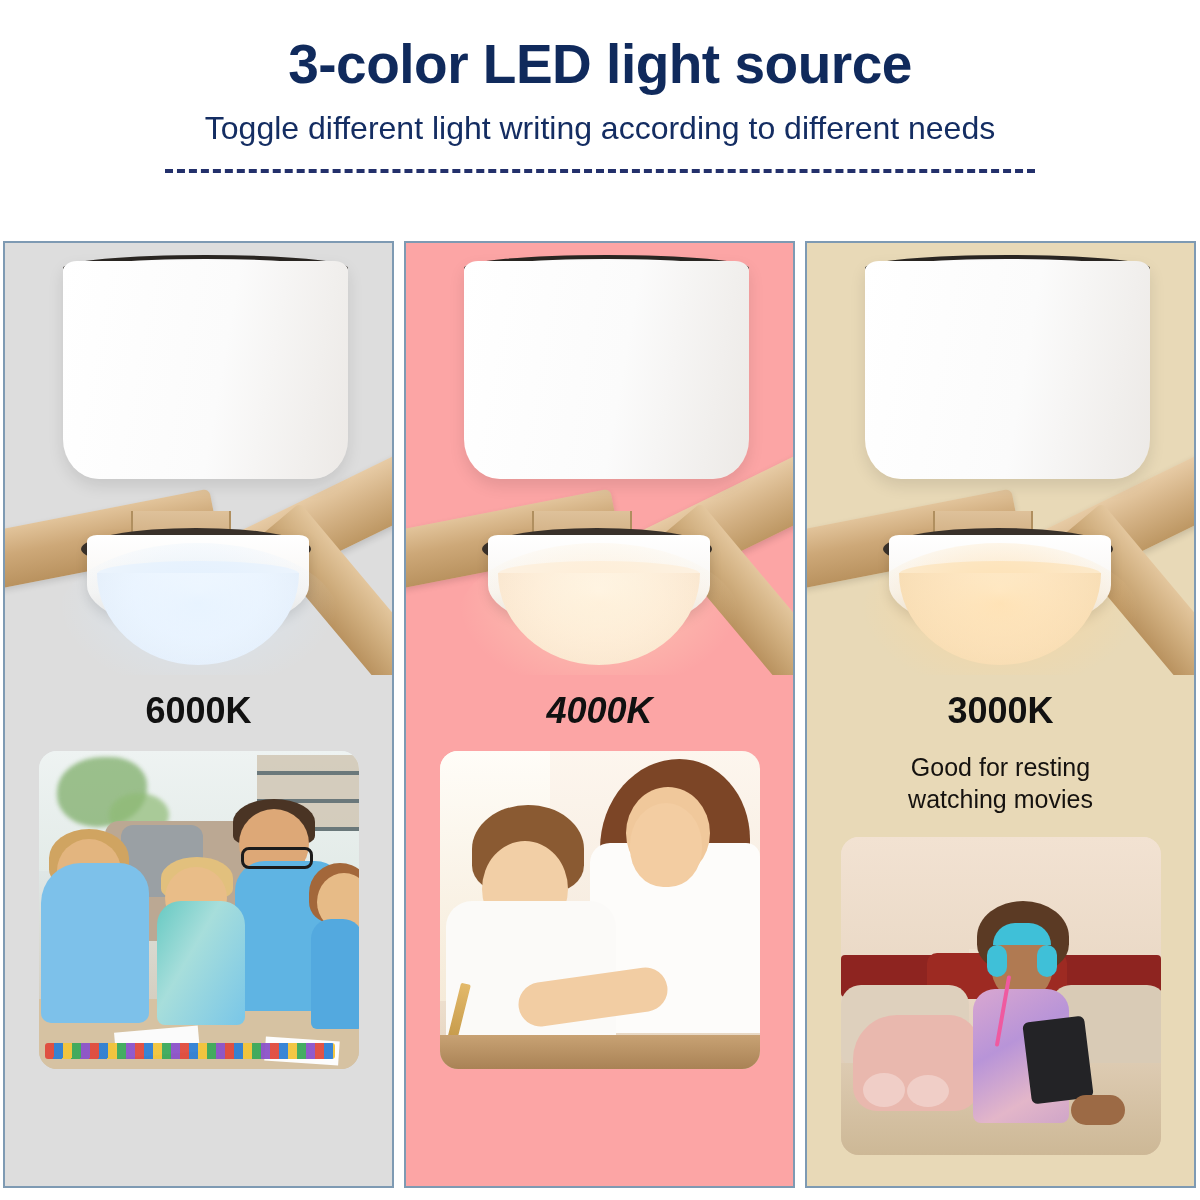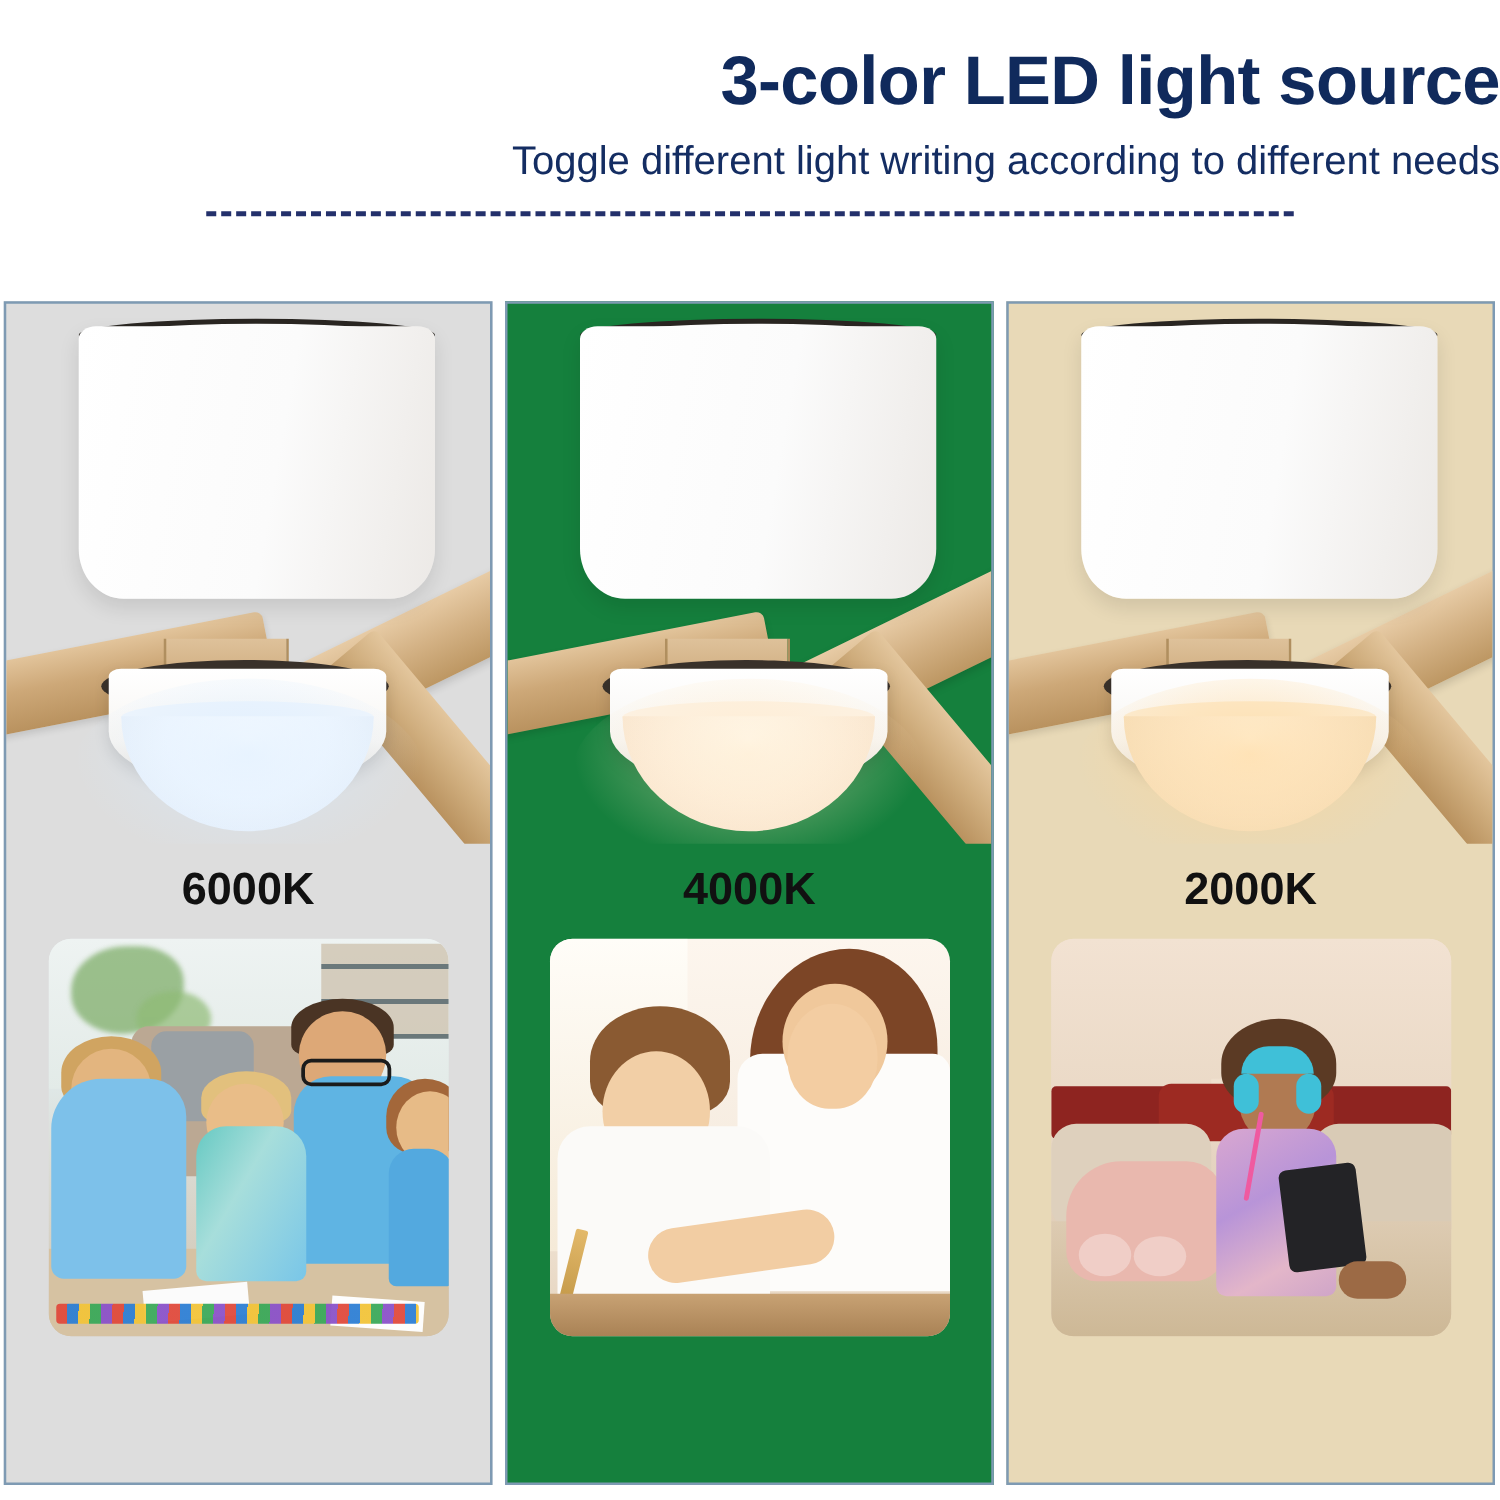--- a/index.html
+++ b/index.html
@@ -5,21 +5,21 @@
   html,body{margin:0;padding:0;}
   body{
     width:1200px;height:1200px;
     background:#ffffff;
     font-family:"Liberation Sans","DejaVu Sans",sans-serif;
     overflow:hidden;
     position:relative;
   }
 
   
-  .header{ width:1200px; padding-top:36px; text-align:right; }
+  .header{ width:1200px; padding-top:36px; text-align:center; }
   .title{
     font-size:55px; font-weight:bold; color:#102a5c;
     letter-spacing:-0.5px; line-height:1.05; margin:0;
   }
   .subtitle{
     font-size:32px; font-weight:normal; color:#142d62;
     margin:16px 0 0 0; line-height:1.15;
   }
   .divider-wrap{ width:1200px; display:flex; justify-content:center; margin-top:22px;}
   .divider{
@@ -35,21 +35,21 @@
   }
   .panel{
     position:relative;
     width:391px; height:947px;
     border:2px solid #7e9ab3;
     box-sizing:border-box;
     overflow:hidden;
     display:flex; flex-direction:column; align-items:center;
   }
   .panel.p1{ background:#dddddd; }
-  .panel.p2{ background:#15803d; }
+  .panel.p2{ background:#fca5a5;font-style:italic; }
   .panel.p3{ background:#e8d9b7; }
 
   
   .product{
     position:relative;
     width:100%; height:432px;
     overflow:hidden;
     flex:0 0 432px;
   }
   
@@ -323,21 +323,23 @@
       <div class="blade-hub"></div>
       <div class="housing-top"></div>
       <div class="housing-top2"></div>
       <div class="housing"></div>
       <div class="dark-gap"></div>
       <div class="fixture-ring"></div>
       <div class="dome-top"></div>
       <div class="dome"></div>
       <div class="glow"></div>
     </div>
-    <h2 class="kelvin">2000K</h2>
+    <h2 class="kelvin">3000K</h2>
+    <p class="desc">Good for resting
+watching movies</p>
     <div class="photo ph3">
       <div class="ph-layer wall"></div>
       <div class="ph-layer headboard"></div>
       <div class="ph-layer hb-gap"></div>
       <div class="ph-layer hb-mid"></div>
       <div class="ph-layer pillowL"></div>
       <div class="ph-layer pillowR"></div>
       <div class="ph-layer bed"></div>
       <div class="ph-layer teddy"></div>
       <div class="ph-layer teddy-leg"></div>

